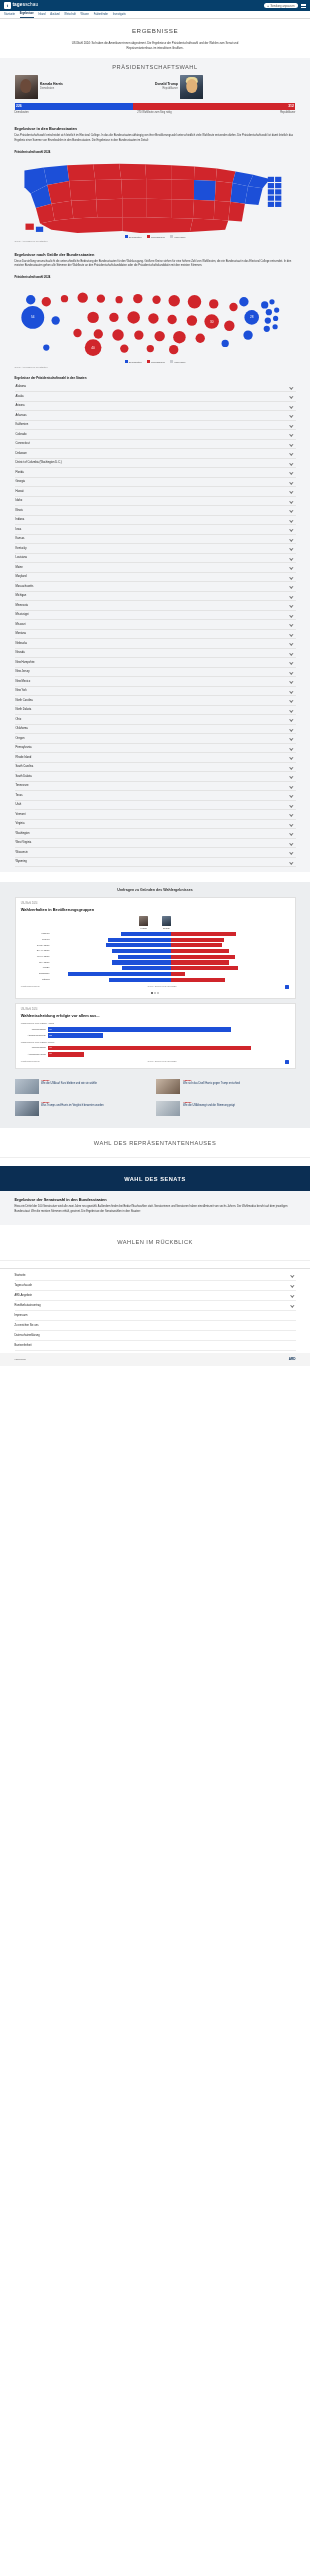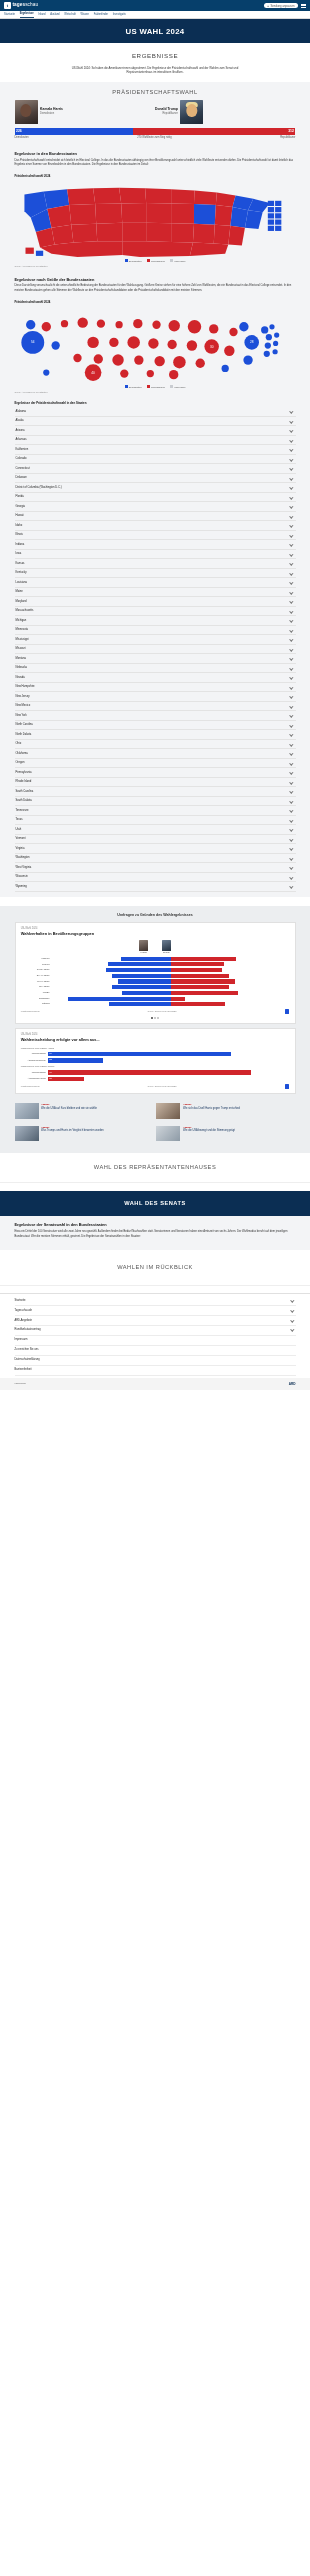--- a/index.html
+++ b/index.html
@@ -232,23 +232,20 @@
     <span>Startseite</span>
     <span class="active">Ergebnisse</span>
     <span>Inland</span>
     <span>Ausland</span>
     <span>Wirtschaft</span>
     <span>Wissen</span>
     <span>Faktenfinder</span>
     <span>Investigativ</span>
   </div>
 
-  <div class="hero">
-    <h1>US WAHL 2024</h1>
-  </div>
 
   <div class="section-head">
     <h2>ERGEBNISSE</h2>
   </div>
   <p class="intro">US-Wahl 2024: So haben die Amerikaner:innen abgestimmt. Die Ergebnisse der Präsidentschaftswahl und der Wahlen zum Senat und Repräsentantenhaus im interaktiven Grafiken.</p>
 
   <div class="pres-band">
     <div class="pres-title">PRÄSIDENTSCHAFTSWAHL</div>
 
     <div class="cand-row">

